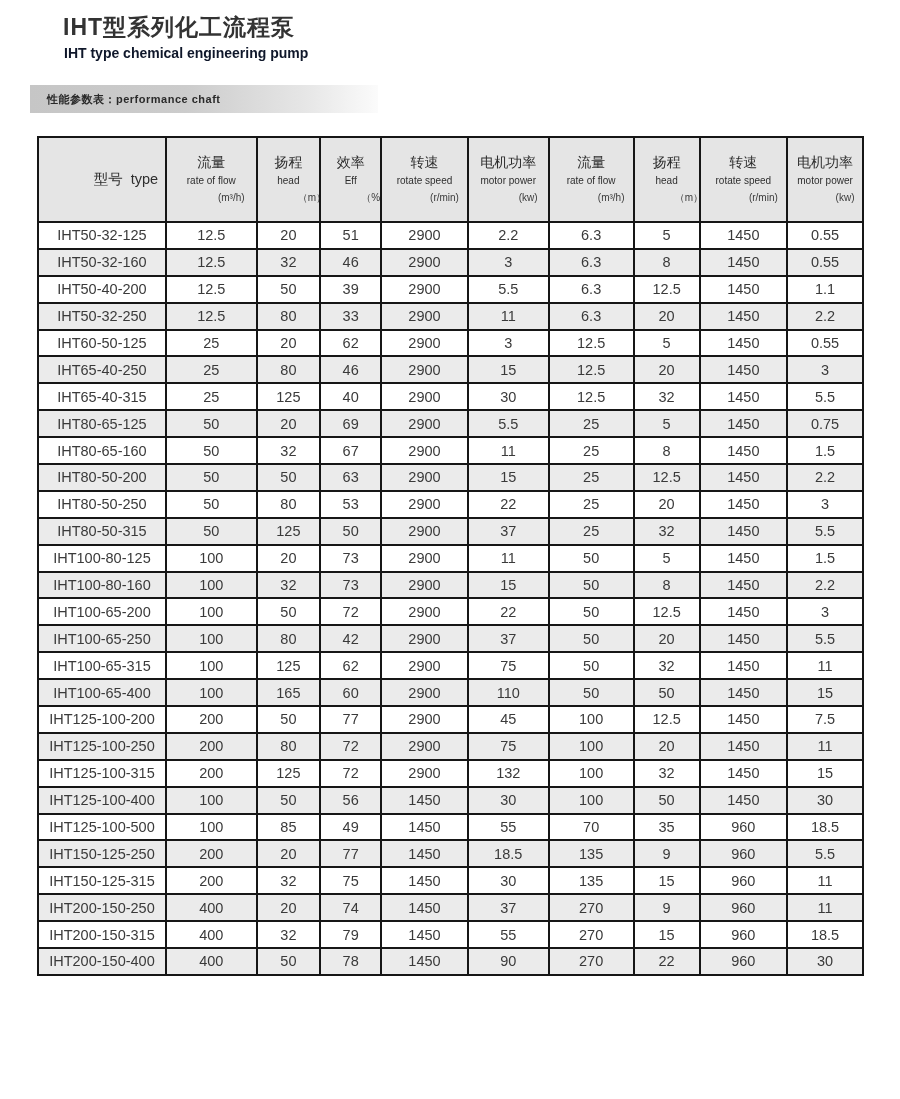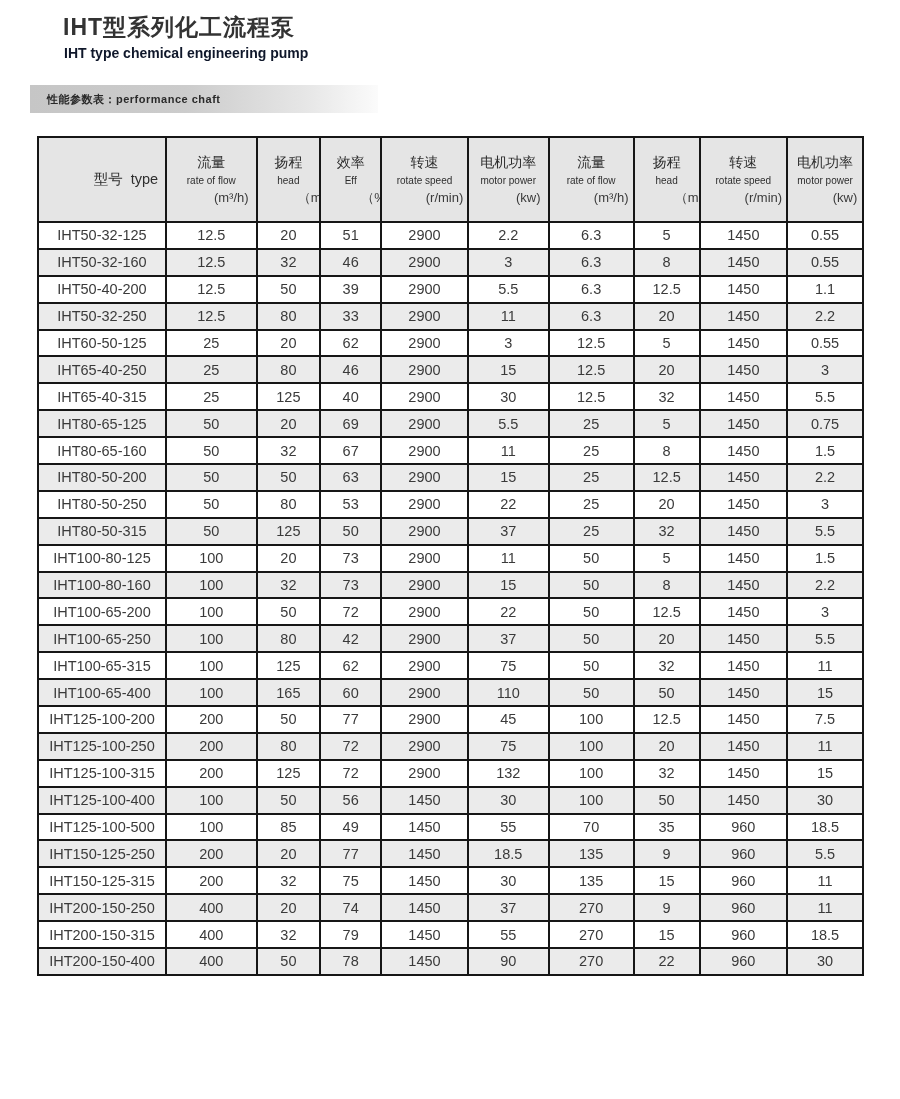--- a/index.html
+++ b/index.html
@@ -59,21 +59,21 @@
     white-space: nowrap;
   }
   .perf thead th {
     background: #e5e5e5;
     height: 83px;
     font-weight: normal;
     padding: 0;
   }
   .h-line1 { font-size: 14px; line-height: 19px; color: #2e2e2e; }
   .h-line2 { font-size: 10px; line-height: 18px; color: #2e2e2e; }
-  .h-unit  { font-size: 13px;  line-height: 16px; color: #3a3a3a; margin-left: 40px; }
+  .h-unit  { font-size: 10px;  line-height: 16px; color: #3a3a3a; margin-left: 40px; }
   .h-type  { font-size: 14.5px; color: #2e2e2e; margin-left: 48px; }
   .perf tbody td {
     height: 24.9px;
     padding: 0;
     font-size: 14.5px;
     color: #3a3a3a;
     background: #ffffff;
   }
   .perf tbody tr:nth-child(even) td {
     background: #ebebeb;

